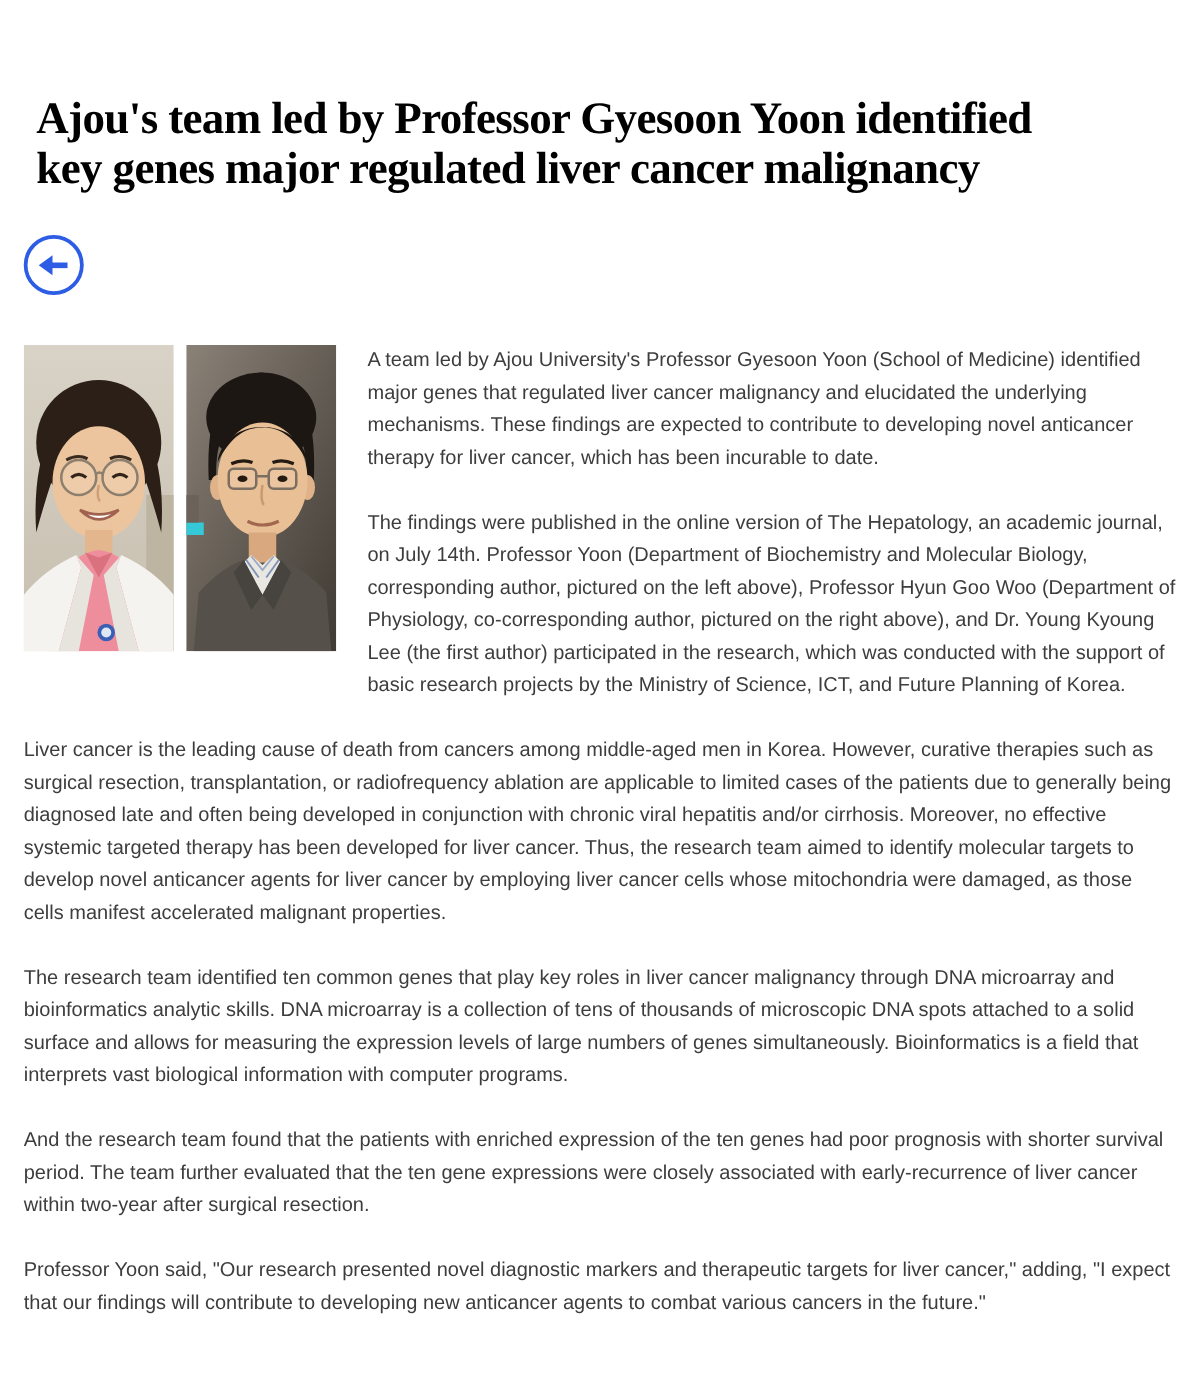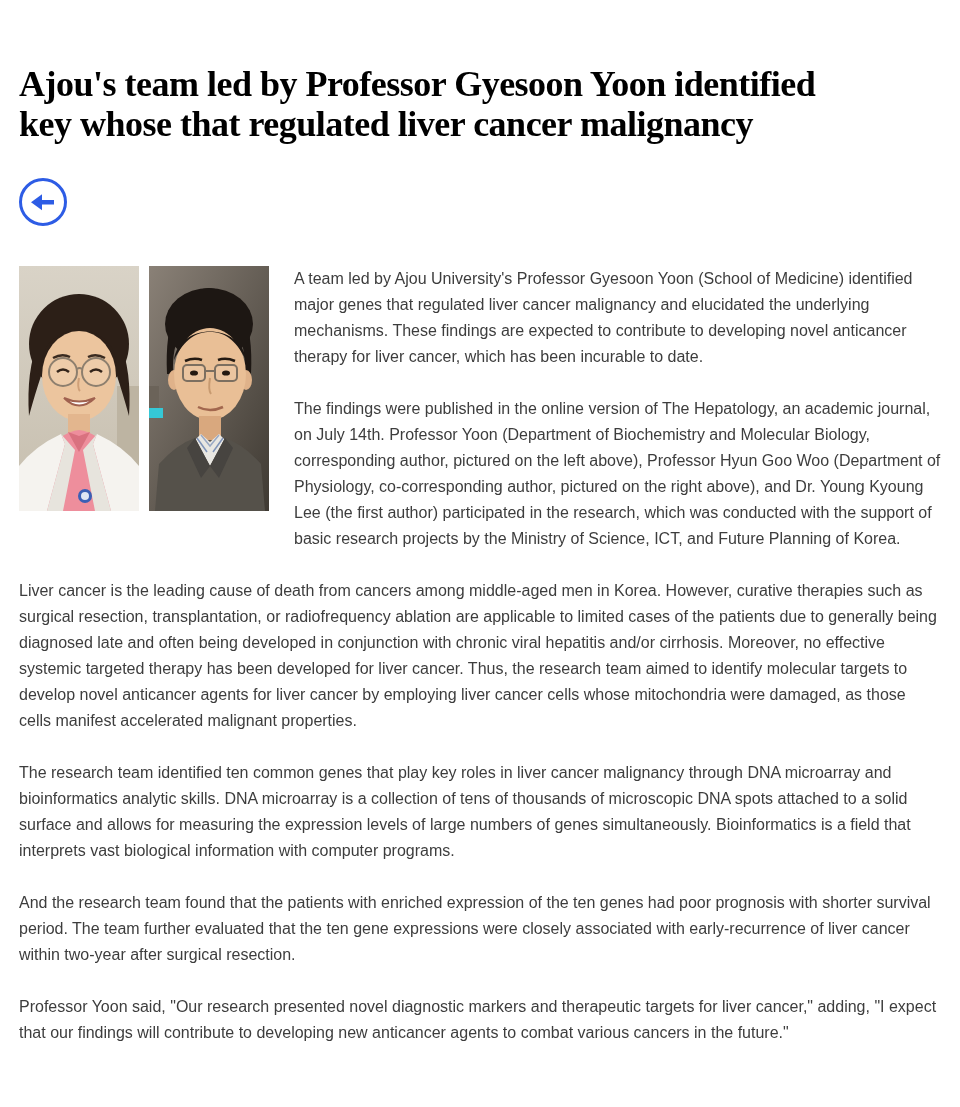--- a/index.html
+++ b/index.html
@@ -12,21 +12,21 @@
     min-height: 1107px;
     font-family: "Liberation Sans", sans-serif;
     -webkit-font-smoothing: antialiased;
   }
   .container {
     padding: 64px 18px 40px 19px;
     box-sizing: border-box;
     width: 960px;
   }
   h1.headline {
-    margin: 0;
+    margin: 10px;
     font-family: "Liberation Serif", serif;
     font-weight: 700;
     font-size: 36px;
     line-height: 40px;
     letter-spacing: -0.5px;
     color: #000000;
   }
   h1.headline .hl-line {
     white-space: nowrap;
   }
@@ -72,21 +72,21 @@
     clear: both;
   }
 </style>
 </head>
 <body>
 
 <div class="container">
 
   <h1 class="headline">
     <div class="hl-line">Ajou's team led by Professor Gyesoon Yoon identified</div>
-    <div class="hl-line">key whose that regulated liver cancer malignancy</div>
+    <div class="hl-line">key genes major regulated liver cancer malignancy</div>
   </h1>
 
   <button class="back-btn">
     <span style="display:flex;">
       <svg width="28" height="20" viewBox="0 0 28 20">
         <rect x="7" y="8" width="18" height="4.5" fill="#2d5ce5"></rect>
         <polygon points="2,10.2 13,2.2 13,18.2" fill="#2d5ce5"></polygon>
       </svg>
     </span>
   </button>

